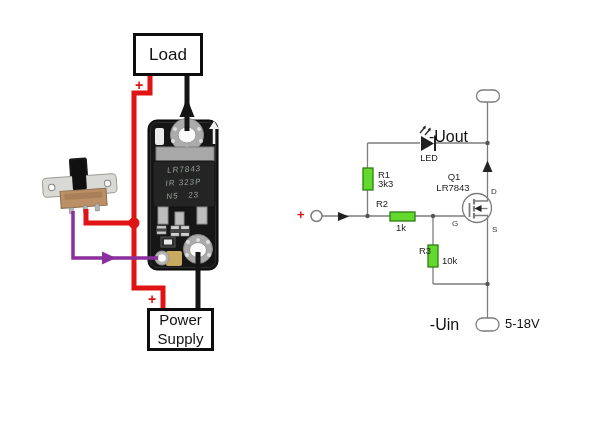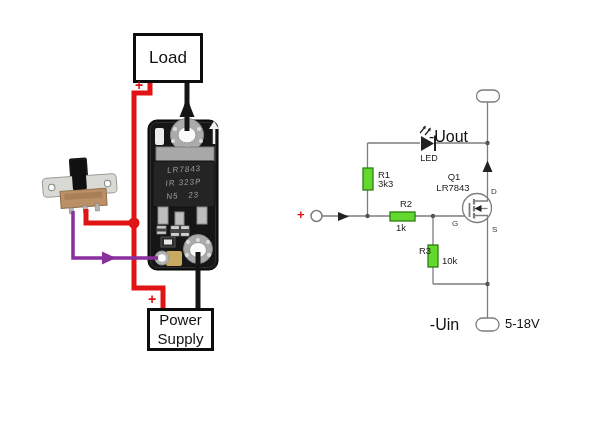--- a/index.html
+++ b/index.html
@@ -6,42 +6,42 @@
   .canvas{
     position:relative;width:600px;height:425px;background:#ffffff;overflow:hidden;
     font-family:"Liberation Sans","DejaVu Sans",sans-serif;
   }
   .canvas svg{position:absolute;left:0;top:0;}
   .lbl{position:absolute;color:#1c1c1c;white-space:pre;}
   .box{
     position:absolute;box-sizing:border-box;background:#ffffff;border:3px solid #0d0d0d;
     display:flex;align-items:center;justify-content:center;text-align:center;color:#111;
   }
-  .load-box{left:133px;top:33px;width:70px;height:50px;font-size:17px;}
+  .load-box{left:133px;top:33px;width:70px;height:43px;font-size:17px;}
   .power-box{left:147px;top:308px;width:67px;height:43px;font-size:15px;line-height:1.25;padding:0 2px;}
   .plus{position:absolute;color:#dd1111;font-weight:bold;font-size:14px;}
   .plus-top{left:135px;top:77px;}
   .plus-bottom{left:148px;top:291px;}
   .plus-schem{left:297px;top:207px;font-size:13px;}
   .term-lbl{font-size:16px;color:#111;}
   .uout-lbl{left:423px;top:88px;width:45px;text-align:right;margin-top:40px;}
   .uin-lbl{left:422px;top:316px;width:45px;text-align:center;}
   .volt-lbl{left:505px;top:316px;font-size:13px;color:#111;}
   .sm{font-size:9.5px;color:#222;}
   .pin{font-size:8px;color:#333;}
   .ital{}
   .led-lbl{left:416px;top:153px;width:26px;text-align:center;font-size:9px;}
   .q1-lbl{left:443px;top:171px;width:22px;text-align:center;}
   .part-lbl{left:433px;top:182px;width:40px;text-align:center;}
   .d-lbl{left:491px;top:187px;}
   .g-lbl{left:452px;top:219px;}
   .s-lbl{left:492px;top:225px;}
   .r1-ref{left:378px;top:169px;}
   .r1-val{left:378px;top:178px;}
-  .r2-ref{left:400px;top:198px;}
+  .r2-ref{left:376px;top:198px;}
   .r2-val{left:396px;top:222px;}
   .r3-ref{left:419px;top:245px;}
   .r3-val{left:442px;top:255px;}
   .chip-text{
     position:absolute;left:152px;top:163px;width:63px;text-align:center;
     color:#97a097;font-size:8px;letter-spacing:1px;line-height:13px;
     transform:rotate(-3deg) skewX(-6deg);
   }
   .chip-text div{white-space:pre;}
 </style>

